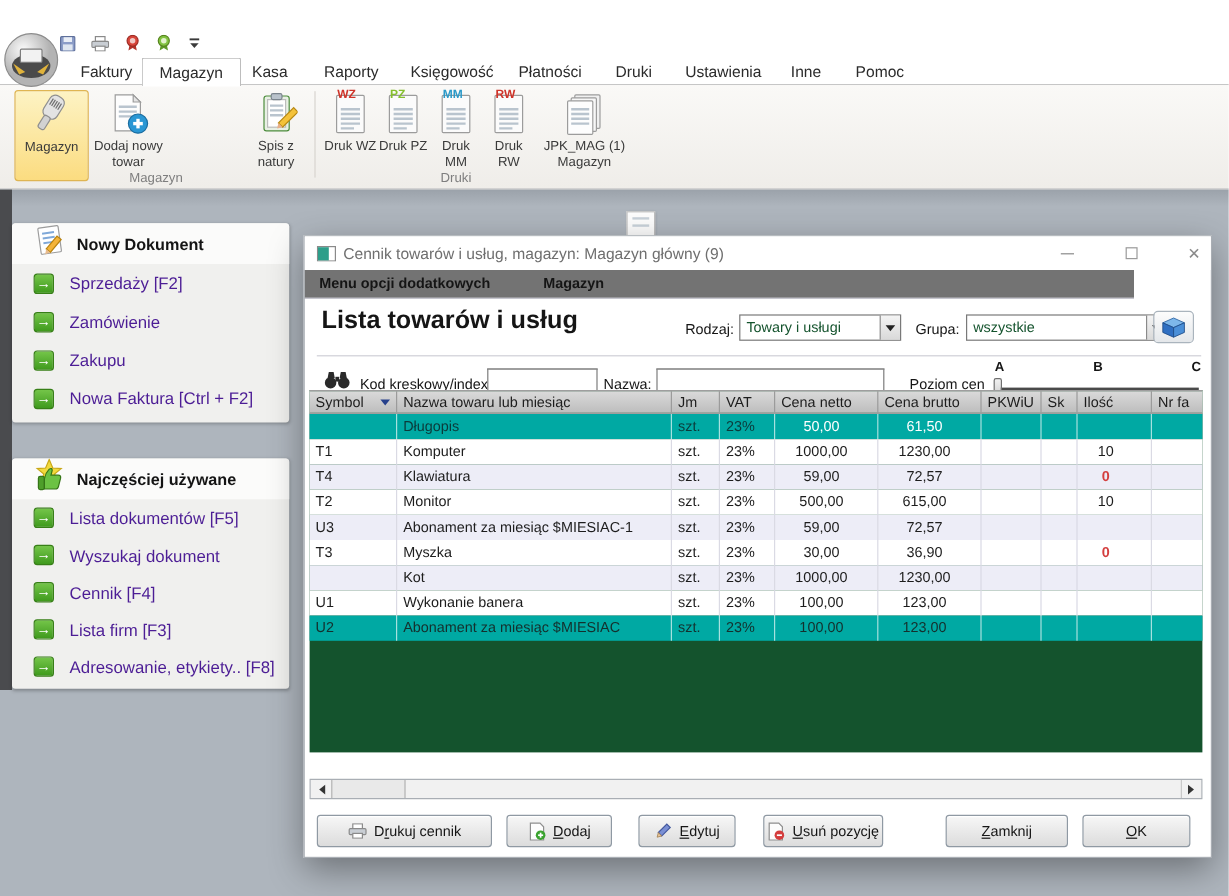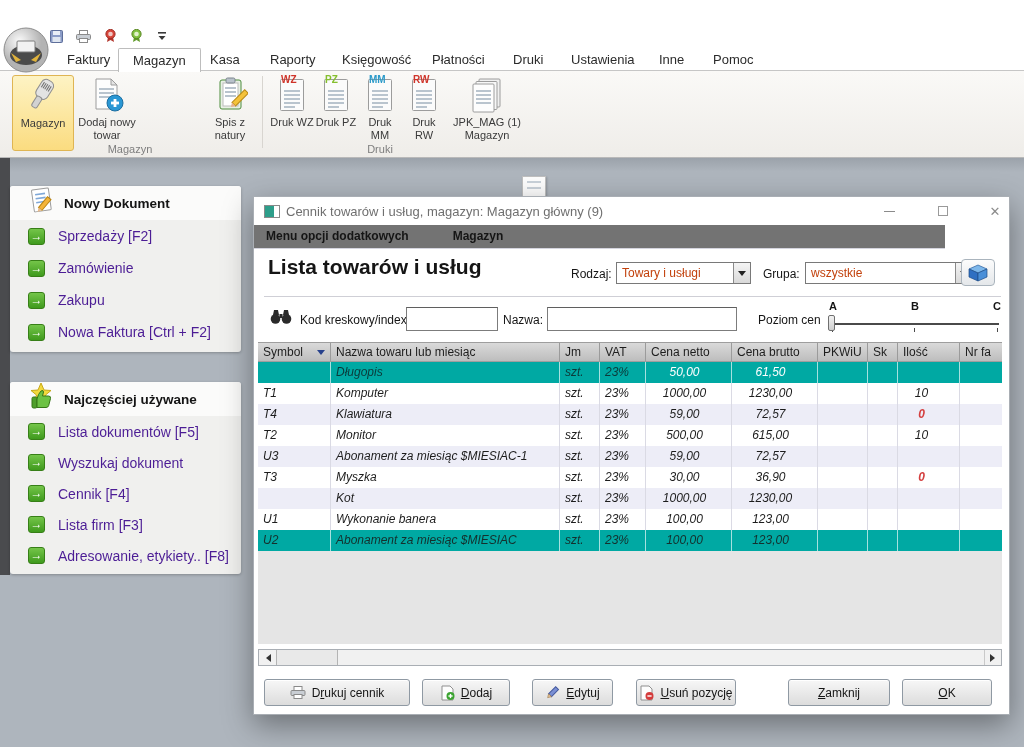--- a/index.html
+++ b/index.html
@@ -48,38 +48,38 @@
   #dlg-title { left:32px; top:7px; font-size:13px; color:#6f6f6f; white-space:nowrap; }
   .wc { position:absolute; top:0; width:34px; height:28px; display:flex; align-items:center; justify-content:center; color:#8b8b8b; }
   .wc-min i { width:11px; height:1px; background:#8b8b8b; display:block; }
   .wc-max i { width:10px; height:10px; border:1px solid #9a9a9a; display:block; }
   .wc-close::after { content:"\2715"; font-size:13px; color:#8b8b8b; }
   #dlg-menubar { left:0; top:28px; width:691px; height:24px; background:#737373; border-bottom:1px solid #d4d4de; display:flex; align-items:flex-end; }
   .mitem { font-size:12px; font-weight:bold; color:#151515; padding:0 12px; height:24px; line-height:24px; }
   #dlg-heading { left:14px; top:58px; font-size:21px; font-weight:600; color:#151515; }
   .flabel { position:absolute; font-size:12px; color:#151515; }
   .select { position:absolute; height:22px; background:#fff; border:1px solid #797979; display:flex; align-items:center; }
-  .select .sval { flex:1; font-size:12px; color:#c2410c; padding-left:5px; white-space:nowrap; overflow:hidden; }
+  .select .sval { flex:1; font-size:12px; color:#14532d; padding-left:5px; white-space:nowrap; overflow:hidden; }
   .select .sarr { width:17px; height:100%; border-left:1px solid #8a8a8a; background:linear-gradient(#f4f4f4,#d9d9d9); display:flex; align-items:center; justify-content:center; }
   .select .sarr::after { content:""; border:4px solid transparent; border-top:5px solid #222; margin-top:5px; }
   #cubebtn { left:707px; top:62px; width:34px; height:27px; border:1px solid #aab4bd; border-radius:4px; background:linear-gradient(#fcfcfc,#e4e7ea); display:flex; align-items:center; justify-content:center; }
   #dlg-divider { left:10px; top:99px; width:737px; height:1px; background:#cfcfd6; }
 
   .input { position:absolute; height:24px; background:#fff; border:1px solid #7c7c7c; border-top-color:#5f5f5f; font-size:12px; padding:0 4px; font-family:"Liberation Sans",sans-serif; }
   #slider-track { left:578px; top:126px; width:167px; height:2px; background:#4a4a4a; }
   .sl-lab { position:absolute; top:103px; font-size:11px; font-weight:bold; color:#151515; }
   .sl-tick { position:absolute; top:131px; width:1px; height:4px; background:#4a4a4a; }
   #sl-handle { left:574px; top:118px; width:7px; height:16px; background:linear-gradient(#f2f2f2,#cfcfcf); border:1px solid #6f6f6f; border-radius:2px; }
 
   
-  #table { left:4px; top:145px; width:744px; height:302px; background:#e5e5e5; }
+  #table { left:4px; top:128px; width:744px; height:302px; background:#14532d; }
   #thead { display:flex; height:20px; background:linear-gradient(#dadada,#bdbdbd); border-top:1px solid #9e9e9e; border-bottom:1px solid #9e9e9e; }
   .th { font-size:12px; color:#1d1d1d; line-height:18px; padding-left:5px; border-right:1px solid #9b9b9b; white-space:nowrap; overflow:hidden; position:relative; }
   .sort-arrow { position:absolute; right:5px; top:7px; border:4px solid transparent; border-top:5px solid #27418c; }
-  .row { display:flex; height:21px;font-style:italic; }
+  .row { display:flex; height:21px; }
   .row:nth-child(odd) { background:#ededf7; }
   .row:nth-child(even) { background:#fff; }
   .cell { font-size:12px; color:#1d1d1d; line-height:21px; padding-left:5px; border-right:1px solid #dadae4; white-space:nowrap; overflow:hidden; }
   .num { text-align:center; padding-right:8px; padding-left:0; }
   .c-ilosc { padding-right:14px; }
   .c0{width:73px}.c1{width:229px}.c2{width:40px}.c3{width:46px}.c4{width:86px}.c5{width:86px}.c6{width:50px}.c7{width:30px}.c8{width:62px}.c9{flex:1;border-right:none}
   .row.sel-focus, .row.sel { background:#00a9a3 !important; }
   .row.sel-focus .cell { color:#0b3a3a; border-right-color:rgba(255,255,255,.65); }
   .row.sel-focus .num { color:#ffffff; }
   .row.sel .cell { color:#14302d; border-right-color:rgba(255,255,255,.65); }

